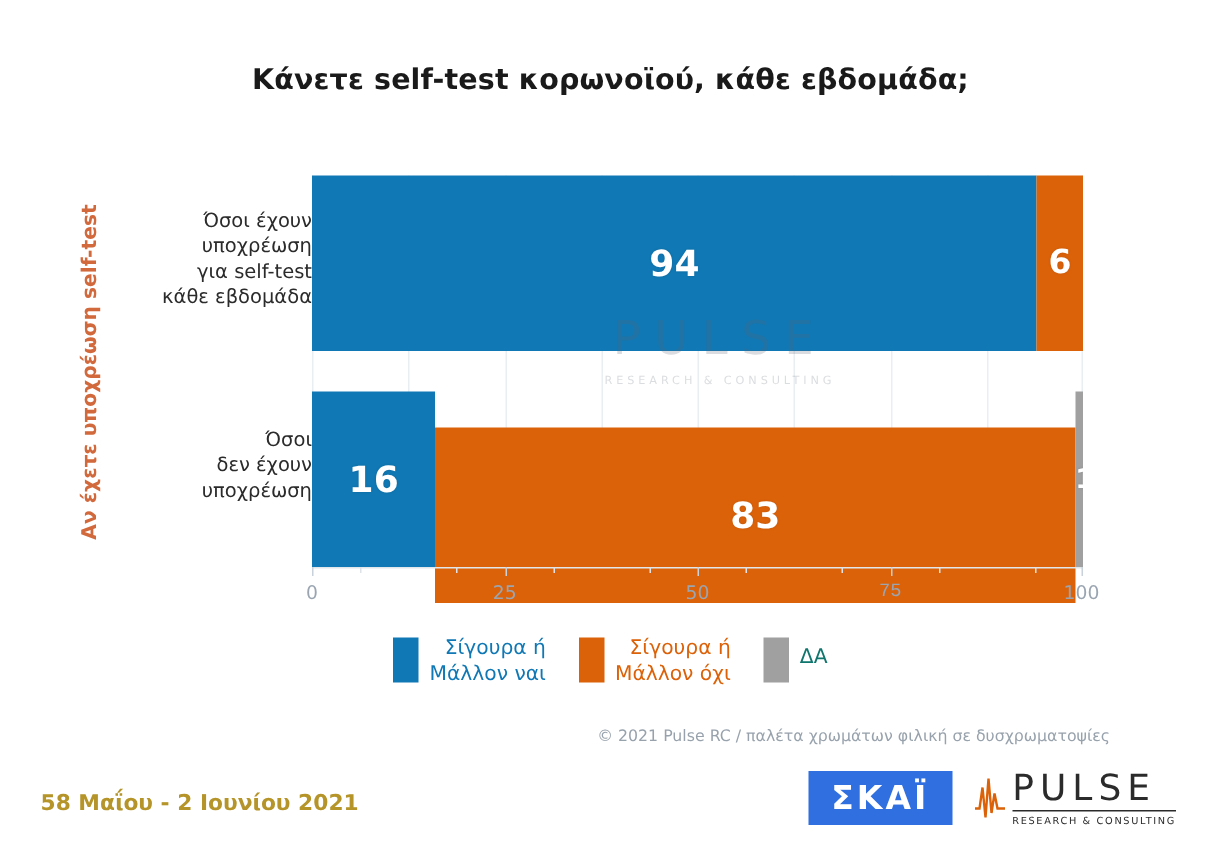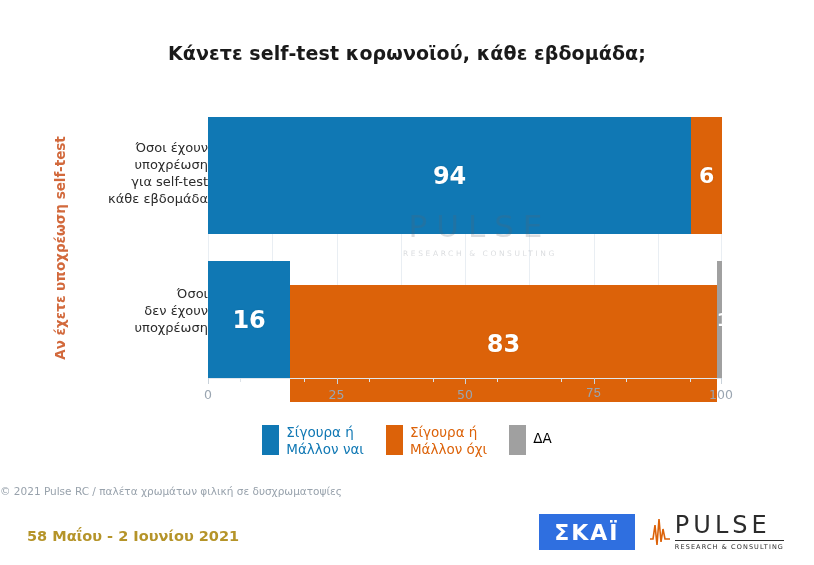--- a/index.html
+++ b/index.html
@@ -81,32 +81,32 @@
   .tick-text{
     position:absolute;top:9px;width:44px;margin-left:-22px;text-align:center;
     font-size:12.5px;color:#9aa5b1;
   }
 
   
   #legend{
     position:absolute;left:0;top:424px;width:814px;
     display:flex;justify-content:center;align-items:flex-start;gap:22px;
   }
-  .legend-item{display:flex;align-items:flex-start;gap:7px;}
+  .legend-item{display:flex;align-items:flex-start;gap:7px;text-align:right;}
   .legend-swatch{width:17px;height:30px;flex:none;margin-top:1px;}
   .legend-text{font-size:13.5px;line-height:1.25;white-space:pre-line;}
   .lt-blue{color:#1078b4;}
   .lt-orange{color:#dc6209;}
-  .lt-grey{color:#000000;}
+  .lt-grey{color:#0f766e;}
 
   
   #credit{
     position:absolute;left:0;top:485px;width:814px;
-    padding-right:55px;box-sizing:border-box;
-    font-size:10.5px;color:#98a2ac;
+    padding-right:74px;box-sizing:border-box;
+    text-align:right;font-size:10.5px;color:#98a2ac;
   }
 
   
   #footer-date{
     position:absolute;left:27px;top:528px;
     font-size:14.5px;font-weight:bold;color:#b59429;
   }
   #logos{position:absolute;right:30px;top:513px;display:flex;align-items:center;gap:14px;}
   #skai-logo{
     width:96px;height:36px;background:#2f6fe0;

